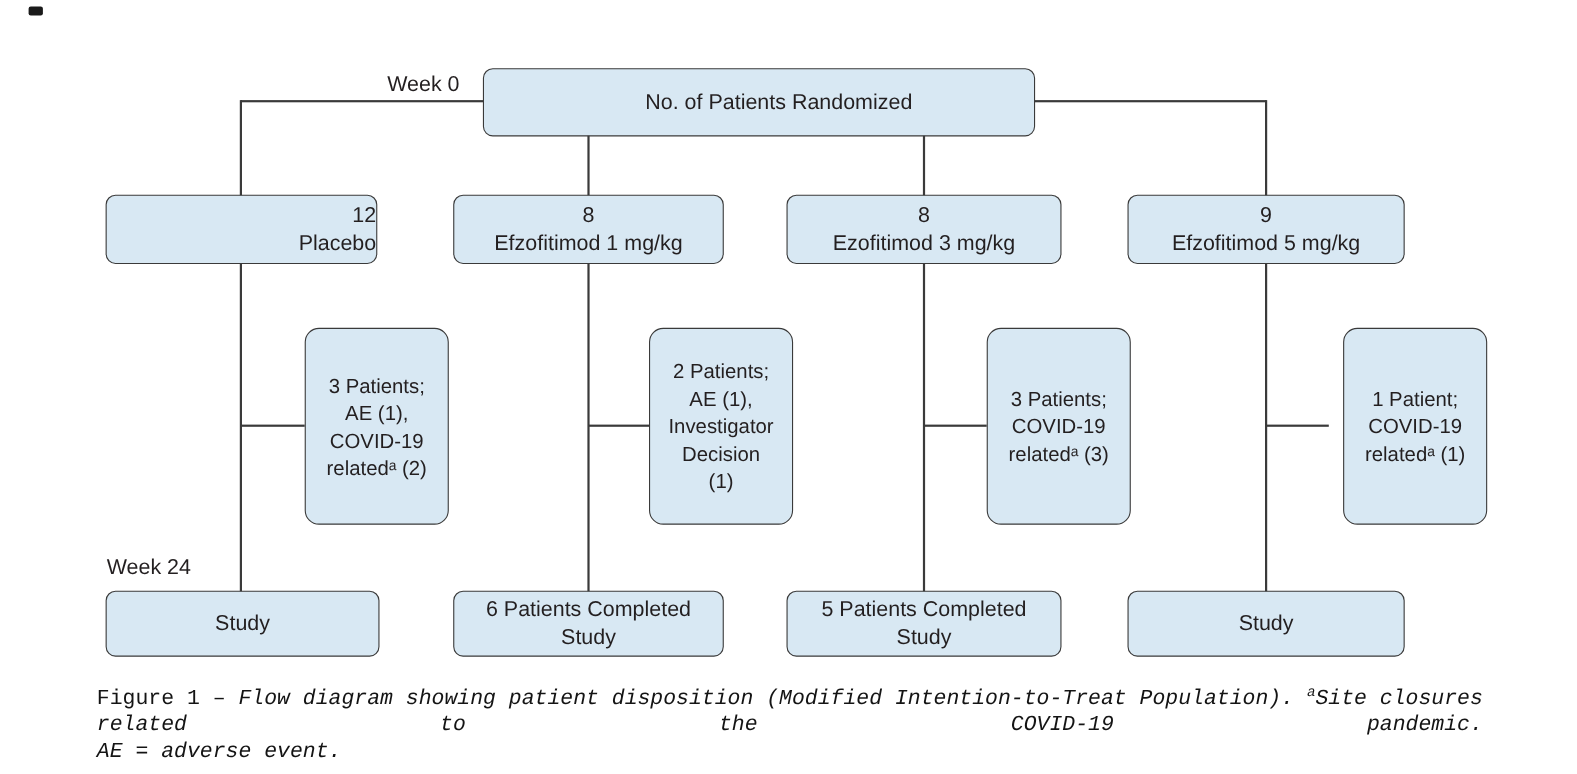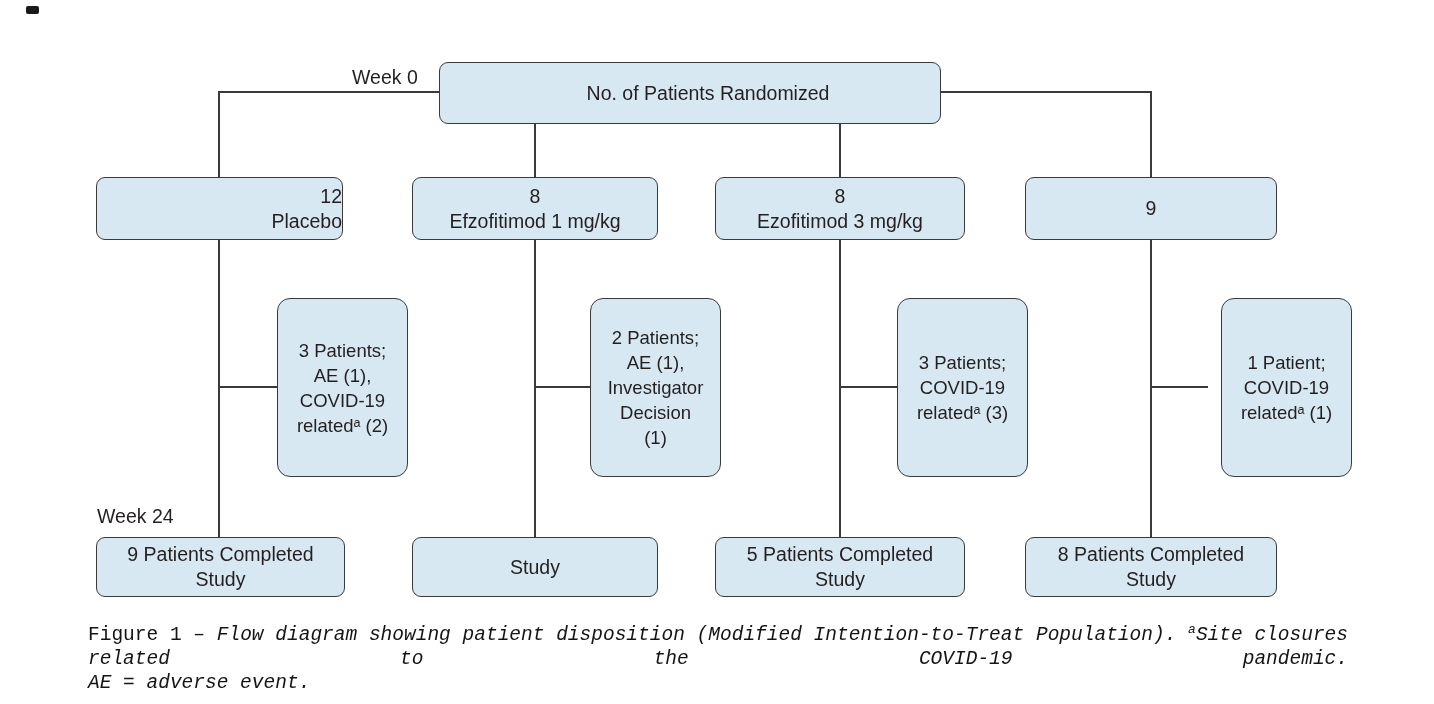--- a/index.html
+++ b/index.html
@@ -86,20 +86,21 @@
   <div class="box" style="left:412px;top:177px;width:246px;height:63px;">
     <div>8</div>
     <div>Efzofitimod 1 mg/kg</div>
   </div>
   <div class="box" style="left:715px;top:177px;width:250px;height:63px;">
     <div>8</div>
     <div>Ezofitimod 3 mg/kg</div>
   </div>
   <div class="box" style="left:1025px;top:177px;width:252px;height:63px;">
     <div>9</div>
+    <div>Efzofitimod 5 mg/kg</div>
   </div>
 
   <div class="box round" style="left:277px;top:298px;width:131px;height:179px;">
       <div>3 Patients;</div>
       <div>AE (1),</div>
       <div>COVID-19</div>
       <div>relatedᵃ (2)</div>
     </div>
   <div class="box round" style="left:590px;top:298px;width:131px;height:179px;">
       <div>2 Patients;</div>
@@ -113,32 +114,31 @@
       <div>COVID-19</div>
       <div>relatedᵃ (3)</div>
     </div>
   <div class="box round" style="left:1221px;top:298px;width:131px;height:179px;">
       <div>1 Patient;</div>
       <div>COVID-19</div>
       <div>relatedᵃ (1)</div>
     </div>
 
   <div class="box" style="left:96px;top:537px;width:249px;height:60px;">
-      <div>9 Patients Completed</div>
       <div>Study</div>
     </div>
   <div class="box" style="left:412px;top:537px;width:246px;height:60px;">
+      <div>6 Patients Completed</div>
       <div>Study</div>
     </div>
   <div class="box" style="left:715px;top:537px;width:250px;height:60px;">
       <div>5 Patients Completed</div>
       <div>Study</div>
     </div>
   <div class="box" style="left:1025px;top:537px;width:252px;height:60px;">
-      <div>8 Patients Completed</div>
       <div>Study</div>
     </div>
 
   <div class="caption">
     <div class="cap-line1">
       <span class="cap-roman">Figure 1</span>
       <span class="cap-roman">–</span>
       <span>Flow diagram showing patient disposition (Modified Intention-to-Treat Population).</span>
       <span><sup>a</sup><span>Site closures related to the COVID-19 pandemic.</span></span>
     </div>

